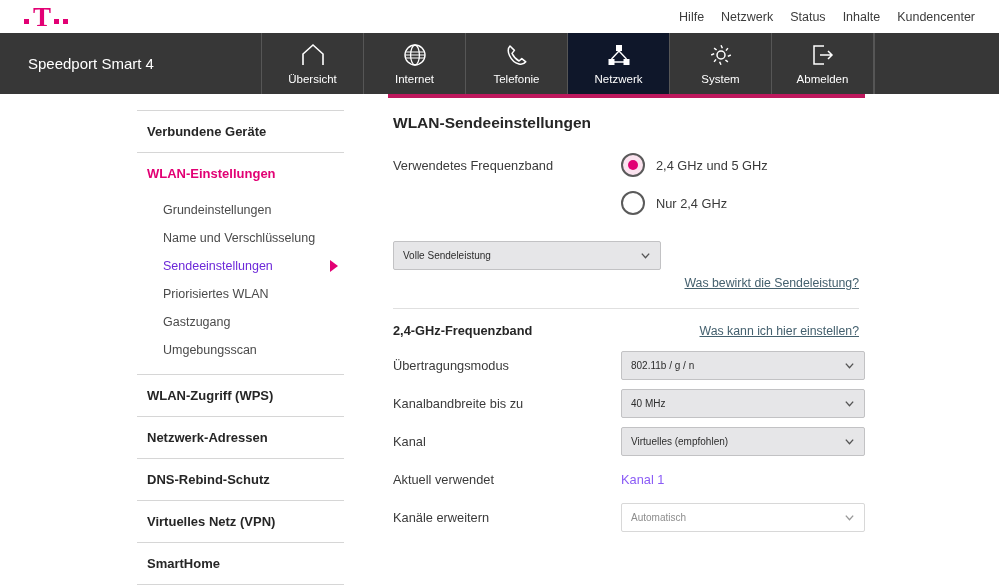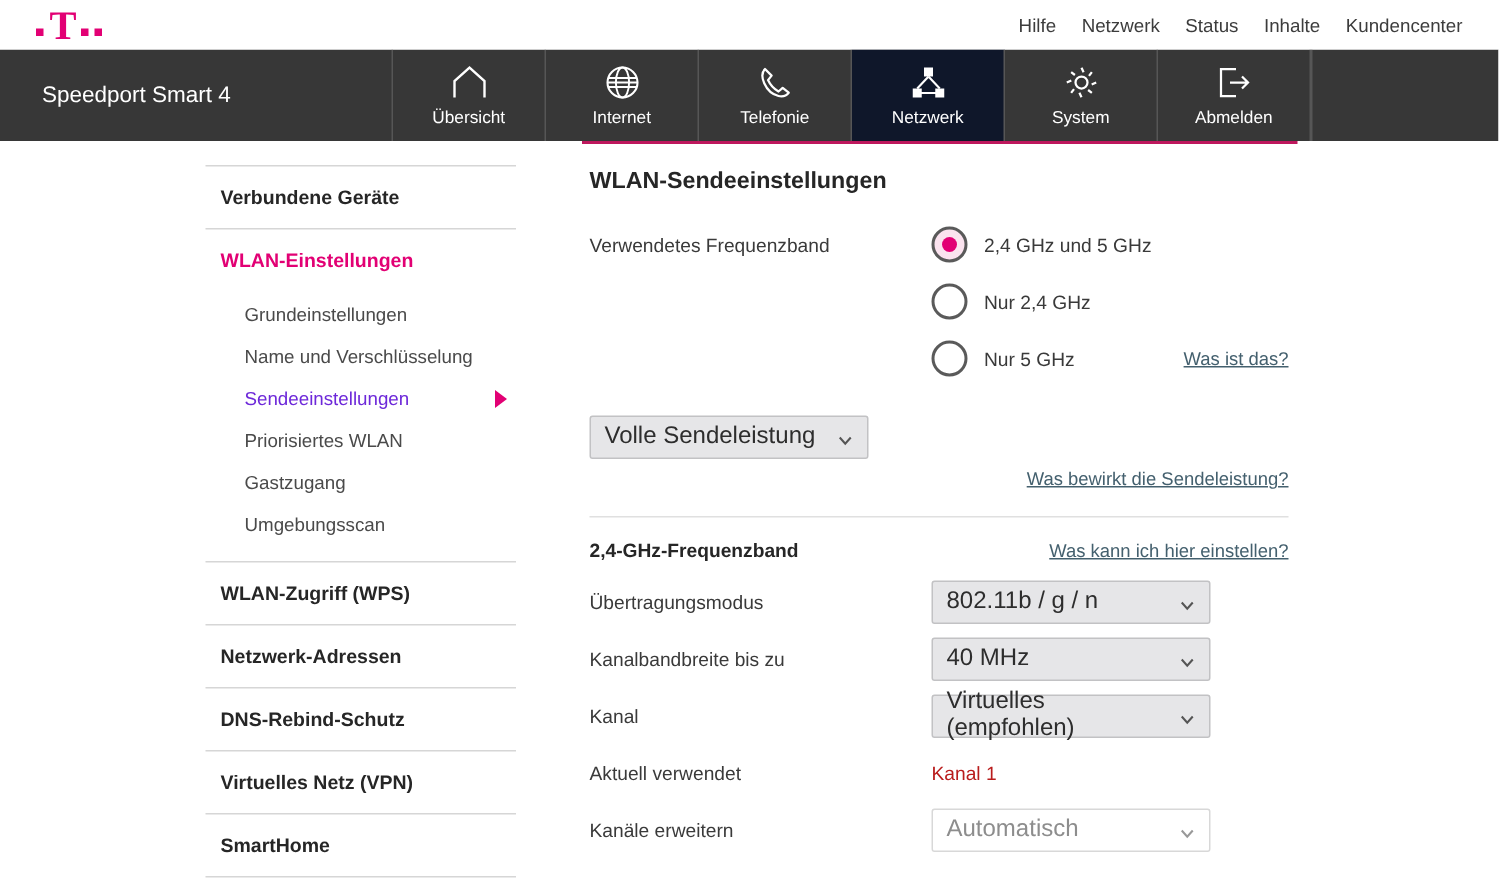--- a/index.html
+++ b/index.html
@@ -117,21 +117,21 @@
     width: 0; height: 0;
     border-left: 8px solid #E20074;
     border-top: 6px solid transparent;
     border-bottom: 6px solid transparent;
   }
 
   
   .gutter-mid { width: 44px; }
   .content {
     width: 477px;
-    border-top: 2px solid #be185d;
+    border-top: 4px solid #be185d;
     padding: 16px 0 0 0;
   }
   .panel-title {
     font-size: 15.5px;
     font-weight: bold;
     color: #262626;
     padding: 0 0 14px 5px;
   }
 
   .row {
@@ -139,21 +139,21 @@
     align-items: center;
     min-height: 38px;
     padding-left: 5px;
   }
   .row-label {
     width: 228px;
     font-size: 12.8px;
     color: #3a3a3a;
     flex-shrink: 0;
   }
-  .row-value { font-size: 12.8px; color: #b91c1c; }
+  .row-value { font-size: 12.8px; color: #8b5cf6; }
 
   
   .radio-line { display: flex; align-items: center; flex: 1; }
   .radio {
     width: 24px; height: 24px;
     border-radius: 50%;
     border: 2px solid #5a5a5a;
     background: #ffffff;
     display: flex; align-items: center; justify-content: center;
     flex-shrink: 0;
@@ -180,29 +180,29 @@
   }
   .helplink-row {
     display: flex;
     padding-left: 5px;
     padding-top: 2px;
     padding-bottom: 6px;
   }
 
   
   .select {
-    width: 186px;
+    width: 268px;
     height: 29px;
     background: #e6e6e8;
     border: 1px solid #c2c2c4;
     border-radius: 2px;
     display: flex;
     align-items: center;
     padding: 0 9px;
-    font-size: 16px;
+    font-size: 10px;
     color: #2d2d2d;
     cursor: pointer;
     position: relative;
   }
   .select.disabled {
     background: #ffffff;
     border: 1px solid #d8d8d8;
     color: #8d8d8d;
     cursor: default;
   }
@@ -382,28 +382,20 @@
     </div>
 
     <div class="radio-row">
       <div class="spacer"></div>
       <div class="radio-line">
         <span class="radio"></span>
         <span class="radio-label">Nur 2,4 GHz</span>
       </div>
     </div>
 
-    <div class="radio-row">
-      <div class="spacer"></div>
-      <div class="radio-line">
-        <span class="radio"></span>
-        <span class="radio-label">Nur 5 GHz</span>
-      </div>
-      <a class="helplink">Was ist das?</a>
-    </div>
 
     <div class="row" style="margin-top:14px">
       <div class="select">
         <span>Volle Sendeleistung</span>
         <span class="chev">
           <svg width="11" height="11" viewBox="0 0 12 12">
               <path d="M2 4 L6 8.5 L10 4" fill="none" stroke="#555" stroke-width="1.5"></path>
             </svg>
         </span>
       </div>

